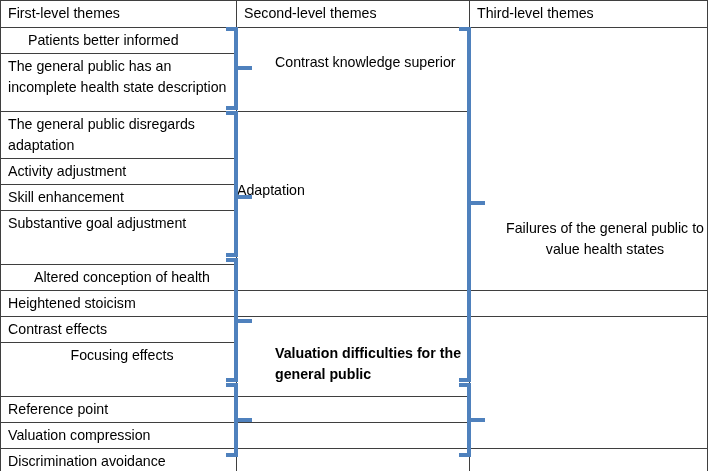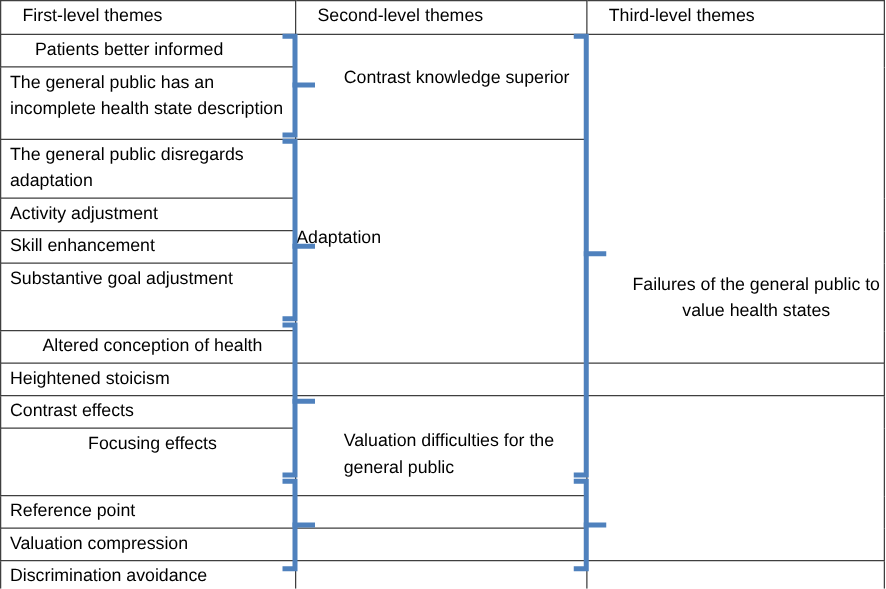--- a/index.html
+++ b/index.html
@@ -52,21 +52,21 @@
     text-align: left;
   }
   .cell-pad.col2txt {
     padding-left: 38px;
     text-align: left;
   }
   .cell-pad.col3txt {
     padding-left: 33px;
     text-align: left;
   }
-  .hdr .cell-pad { padding-left: 17px; }
+  .hdr .cell-pad { padding-left: 7px; }
 
   
   .brackets {
     position: absolute;
     left: 0;
     top: 0;
     width: 709px;
     height: 471px;
     pointer-events: none;
   }
@@ -154,21 +154,21 @@
           </td>
           <td></td>
           <td></td>
         </tr>
 
         <tr>
           <td style="height:24px;">
             <div class="cell-pad">Contrast effects</div>
           </td>
           <td rowspan="2">
-            <div class="cell-pad col2txt" style="padding-top:26px;">Valuation difficulties for the general public</div>
+            <div class="cell-pad col2txt" style="padding-top:26px;font-weight:bold;">Valuation difficulties for the general public</div>
           </td>
           <td rowspan="4"></td>
         </tr>
 
         <tr>
           <td style="height:53px;text-align:center;">
             <div class="cell-pad">Focusing effects</div>
           </td>
         </tr>
 

